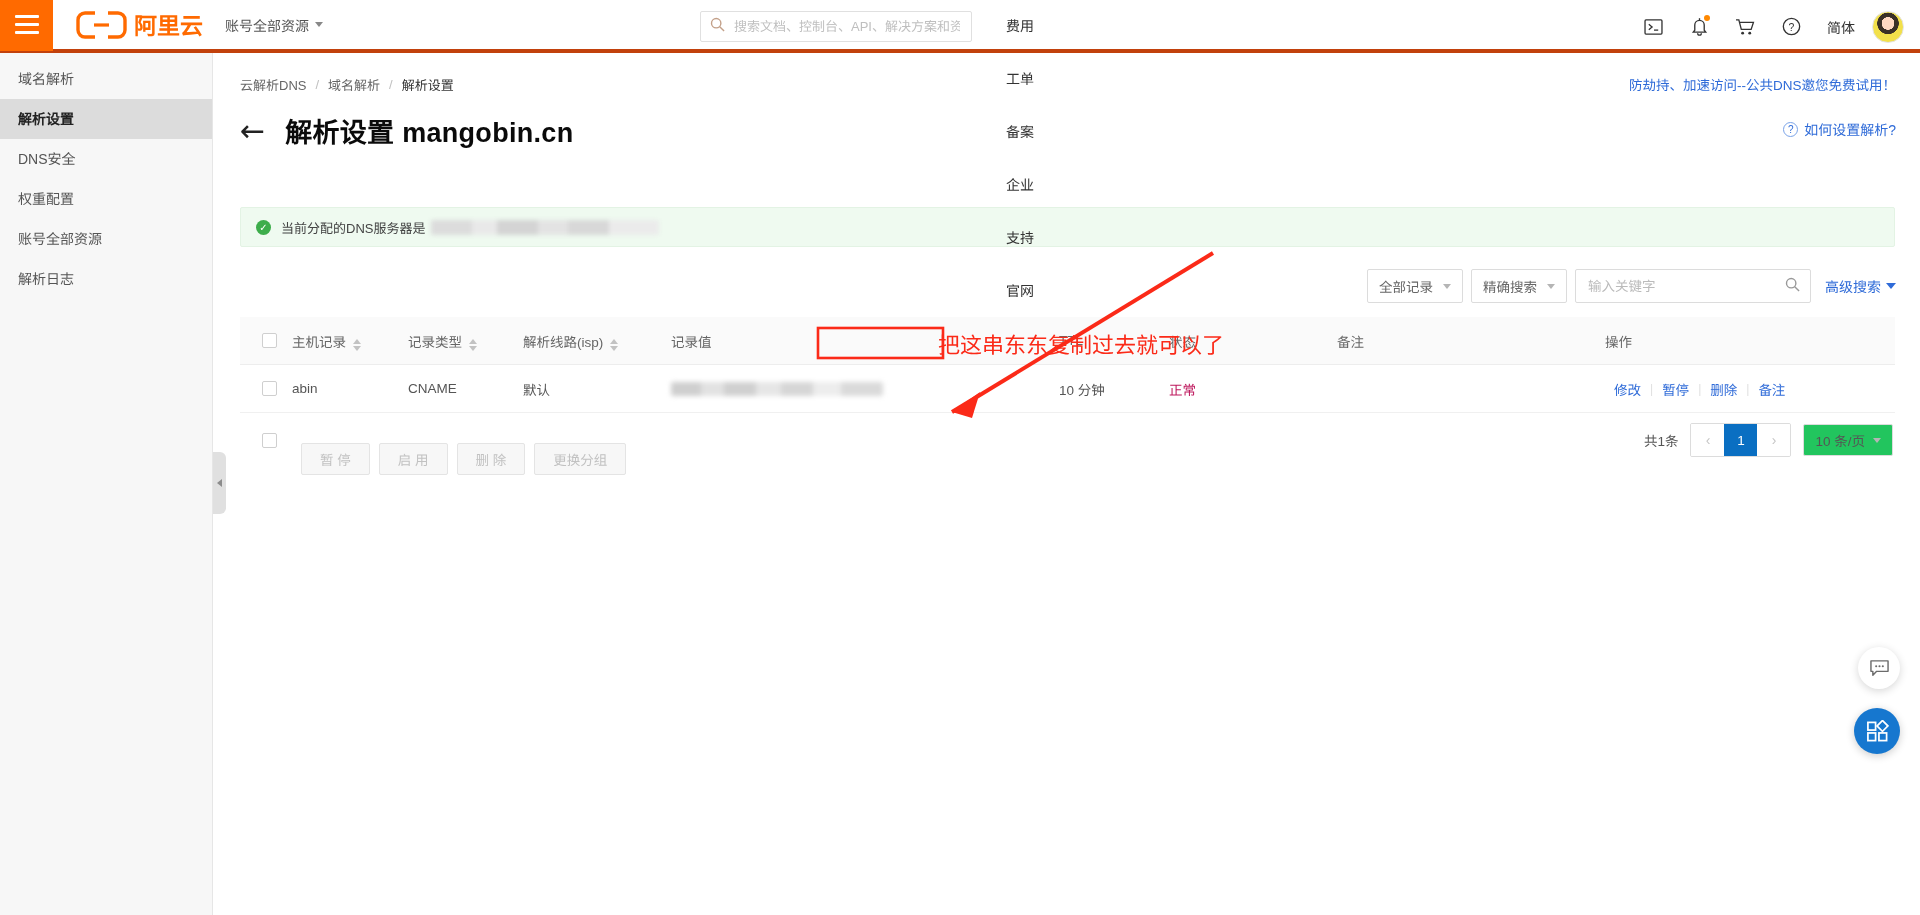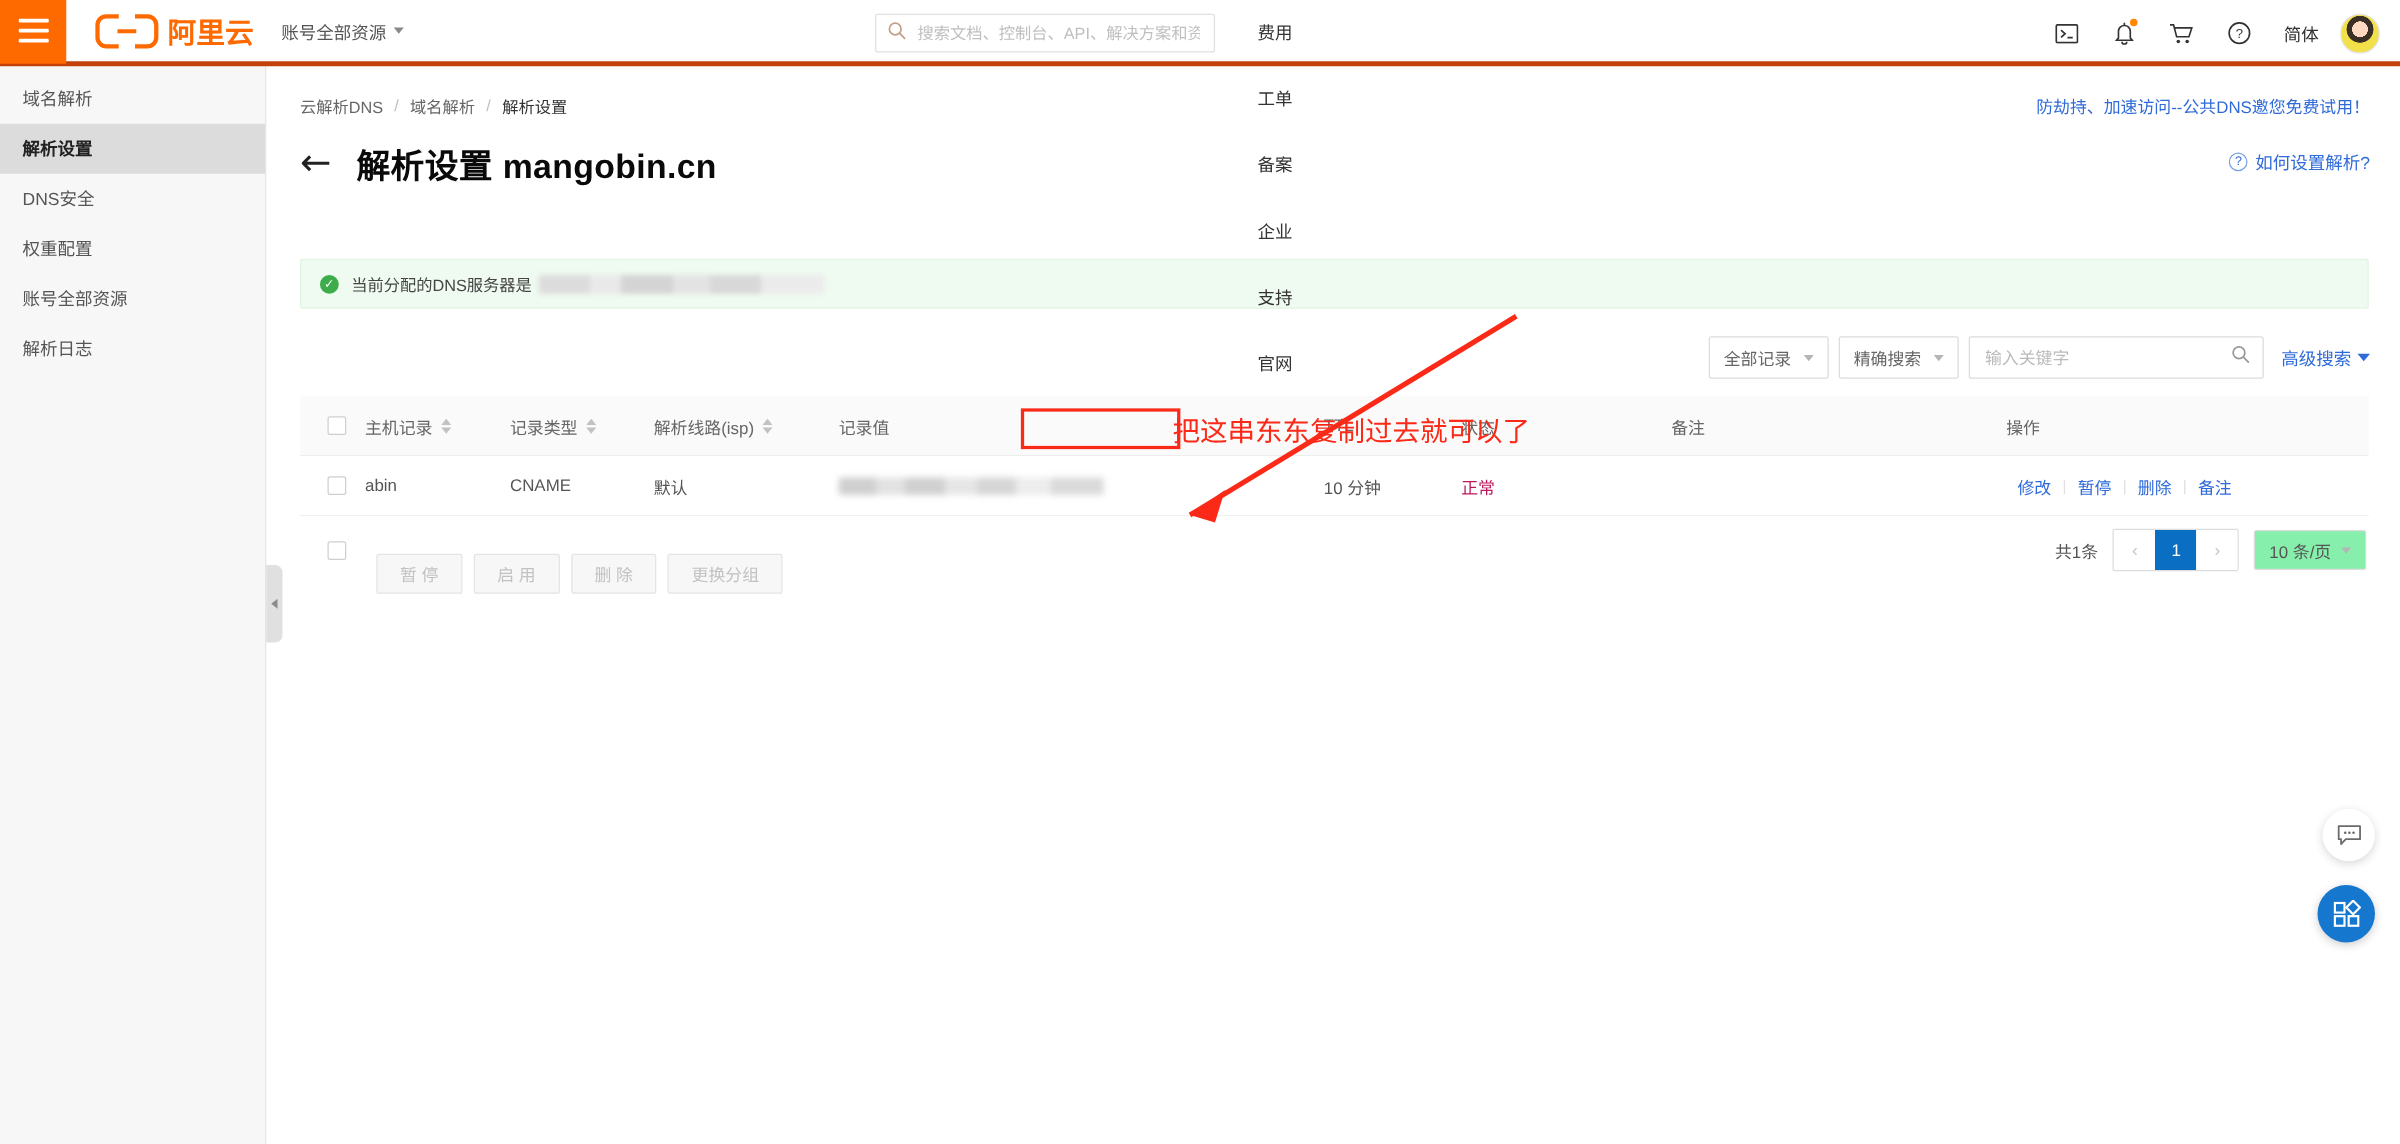--- a/index.html
+++ b/index.html
@@ -224,21 +224,21 @@
     display:flex; align-items:center;
   }
   .trow {
     height: 48px; background:#fff; border-bottom:1px solid #f0f0f0;
     display:flex; align-items:center;
   }
   .tfoot {
     height: 54px; background:#fff;
     display:flex; align-items:center;
   }
-  .cell { font-size: 13.5px; color:#555; display:flex; align-items:center; white-space:nowrap; }
+  .cell { font-size: 13.5px; color:#555; display:flex; align-items:flex-end; white-space:nowrap; }
   .thead .cell { color:#666; }
   .c-chk   { width: 52px; padding-left: 22px; }
   .c-host  { width: 116px; }
   .c-type  { width: 115px; }
   .c-line  { width: 148px; }
   .c-value { width: 388px; }
   .c-ttl   { width: 110px; }
   .c-state { width: 168px; }
   .c-note  { width: 268px; }
   .c-op    { flex: 1 1 auto; }
@@ -277,21 +277,21 @@
   .pbtn {
     width: 33px; height: 32px; display:flex; align-items:center; justify-content:center;
     background:#fff; color:#c5c5c5; font-size: 14px; cursor:pointer;
   }
   .pnum {
     width: 33px; height: 32px; display:flex; align-items:center; justify-content:center;
     background:#0a6fc2; color:#fff; font-size:13.5px; cursor:pointer;
   }
   .psize {
     height: 32px; padding: 0 11px; margin-left: 12px;
-    border:1px solid #dcdcdc; border-radius:2px; background:#86efac;
+    border:1px solid #dcdcdc; border-radius:2px; background:#22c55e;
     display:flex; align-items:center; gap:8px; font-size:13.5px; color:#555;
     cursor:pointer; white-space:nowrap;
   }
 
   
   .fab-chat {
     position:absolute; right: 20px; top: 647px;
     width: 42px; height: 42px; border-radius:50%;
     background:#fff; box-shadow: 0 2px 8px rgba(0,0,0,.16);
     display:flex; align-items:center; justify-content:center; cursor:pointer; z-index:40;

